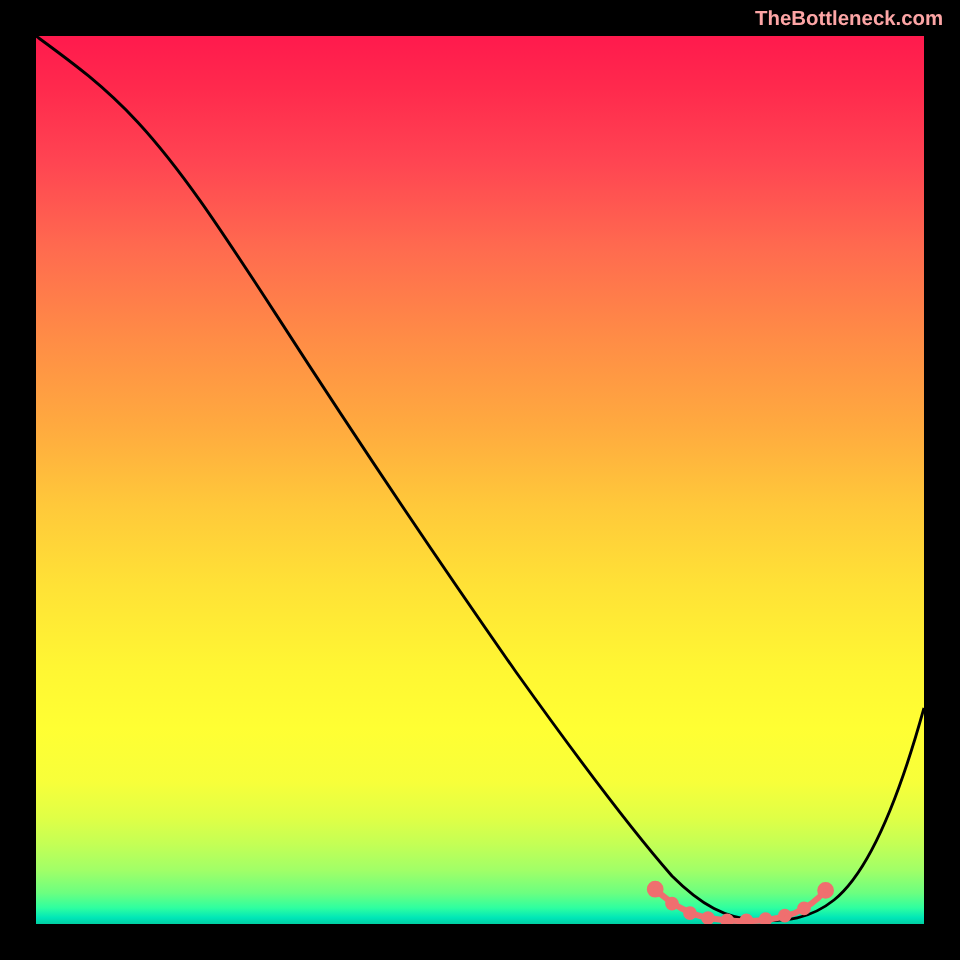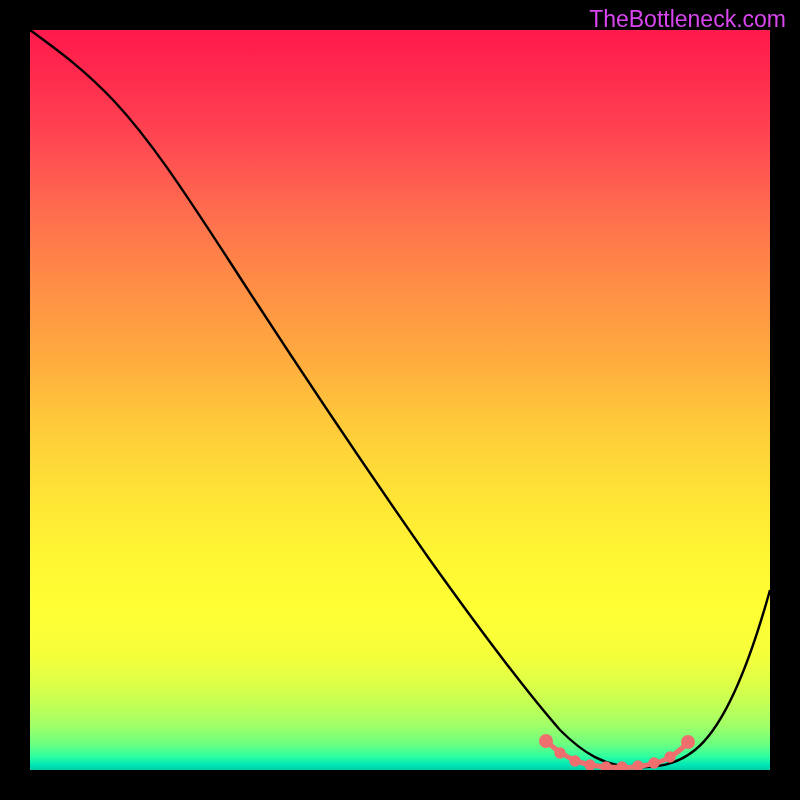--- a/index.html
+++ b/index.html
@@ -8,23 +8,23 @@
     width: 800px;
     height: 800px;
     background: #000;
     position: relative;
     font-family: Arial, sans-serif;
   }
   .watermark {
     position: absolute;
     top: 6px;
     right: 14px;
-    color: #d946ef;
-    font-size: 23px;
-    font-weight: 400;
+    color: #fca5a5;
+    font-size: 17px;
+    font-weight: 700;
     z-index: 10;
   }
   .plot-area {
     position: absolute;
     left: 30px;
     top: 30px;
     width: 740px;
     height: 740px;
   }
   .gradient-bg {

